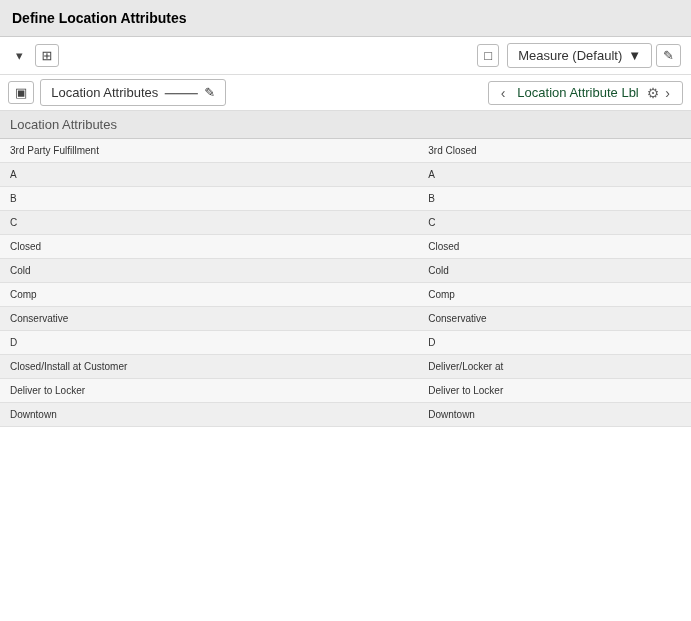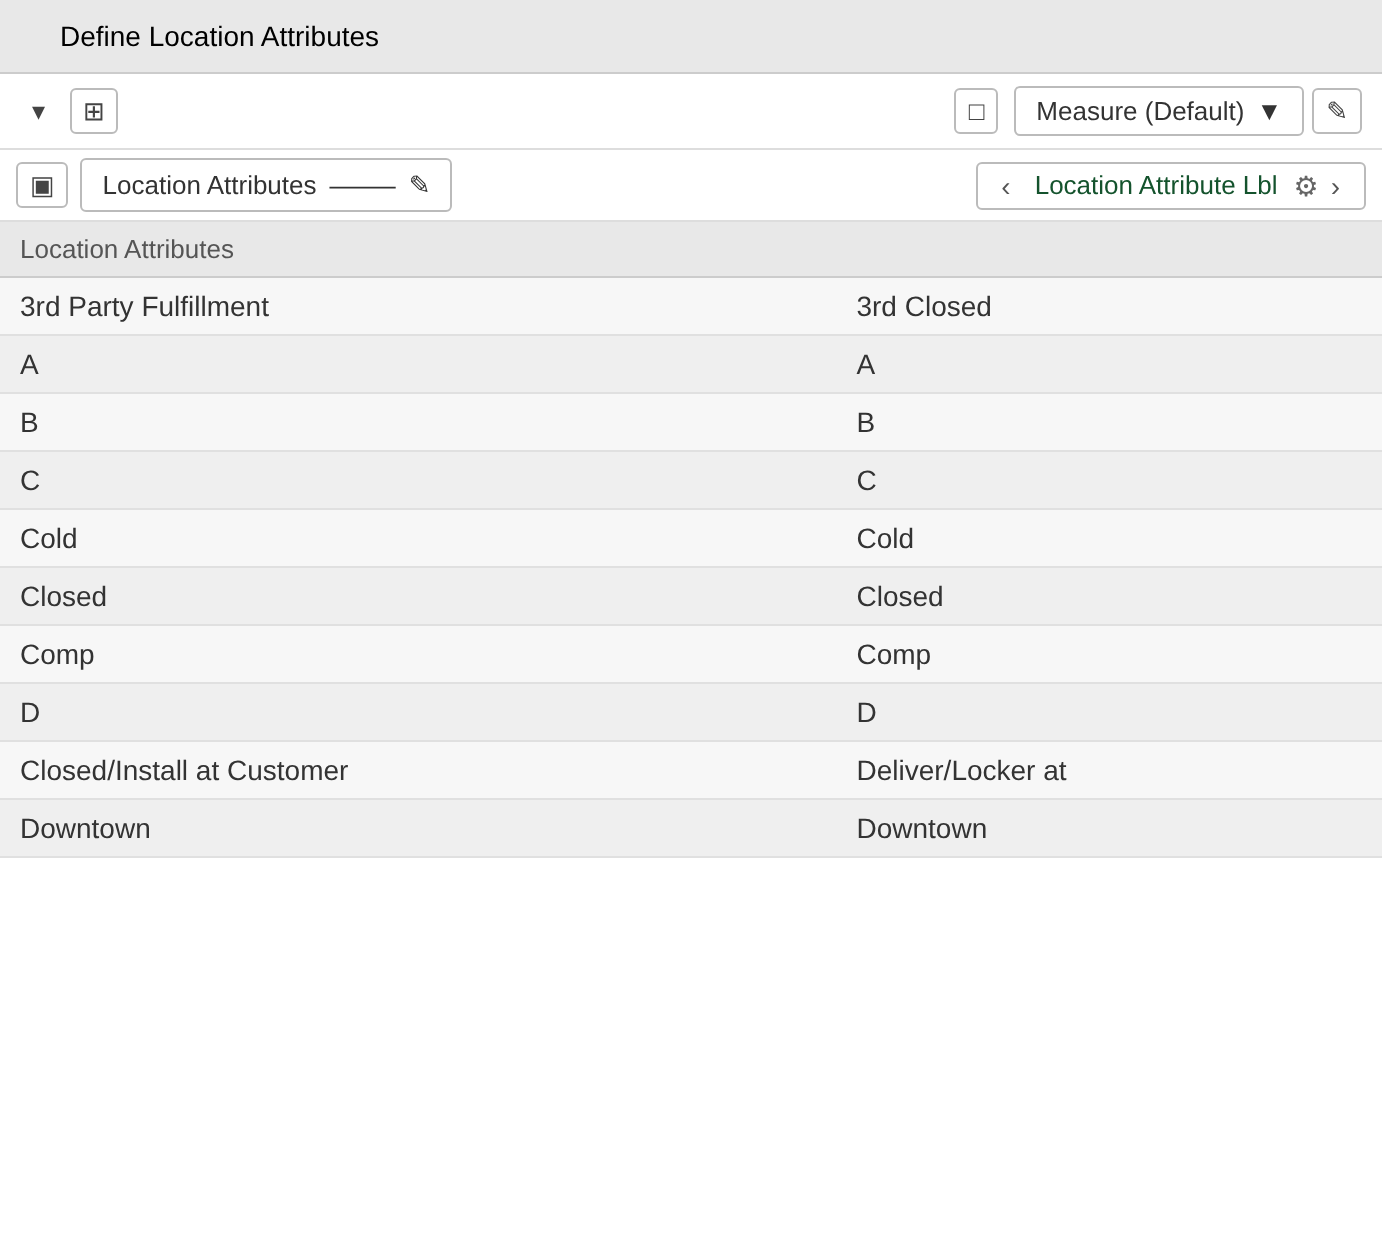--- a/index.html
+++ b/index.html
@@ -7,23 +7,23 @@
       font-family: Arial, sans-serif;
       font-size: 13px;
       background: #fff;
       width: 691px;
       height: 621px;
       overflow: hidden;
     }
 
     .title-bar {
       background: #e8e8e8;
-      padding: 10px 30px;
+      padding: 10px 12px;
       font-size: 14px;
-      font-weight: normal;
+      font-weight: bold;
       border-bottom: 1px solid #ccc;
     }
 
     .toolbar {
       display: flex;
       align-items: center;
       padding: 6px 10px;
       border-bottom: 1px solid #ddd;
       gap: 8px;
       background: #fff;
@@ -158,21 +158,21 @@
     tbody tr:nth-child(odd) {
       background: #f7f7f7;
     }
 
     tbody tr:nth-child(even) {
       background: #efefef;
     }
 
     tbody td {
       padding: 6px 10px;
-      font-size: 14px;
+      font-size: 10px;
       color: #333;
       border-bottom: 1px solid #e0e0e0;
     }
 
     .col1 { width: 230px; }
     .col2 { width: 150px; }
   </style>
 </head>
 <body>
 
@@ -246,38 +246,46 @@
         </tr>
         <tr>
           <td>B</td>
           <td>B</td>
         </tr>
         <tr>
           <td>C</td>
           <td>C</td>
         </tr>
         <tr>
+          <td>Closed</td>
+          <td>Closed</td>
+        </tr>
+        <tr>
           <td>Cold</td>
           <td>Cold</td>
         </tr>
         <tr>
-          <td>Closed</td>
-          <td>Closed</td>
-        </tr>
-        <tr>
           <td>Comp</td>
           <td>Comp</td>
         </tr>
         <tr>
+          <td>Conservative</td>
+          <td>Conservative</td>
+        </tr>
+        <tr>
           <td>D</td>
           <td>D</td>
         </tr>
         <tr>
           <td>Closed/Install at Customer</td>
           <td>Deliver/Locker at</td>
         </tr>
         <tr>
+          <td>Deliver to Locker</td>
+          <td>Deliver to Locker</td>
+        </tr>
+        <tr>
           <td>Downtown</td>
           <td>Downtown</td>
         </tr>
       </tbody>
   </table>
 </div>
 
 </body></html>

